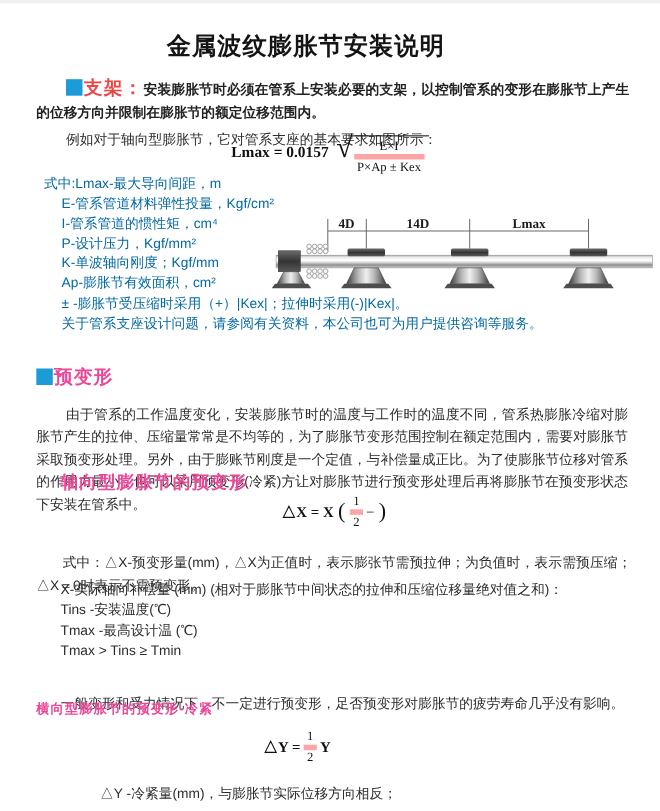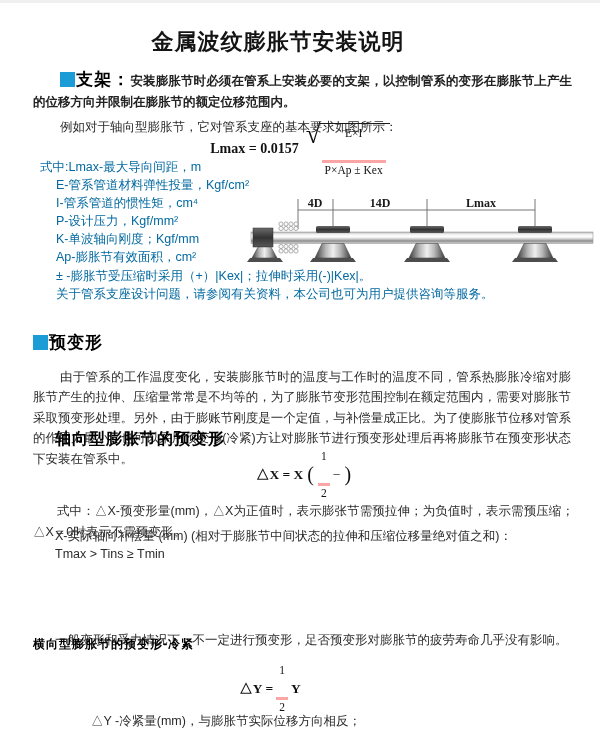--- a/index.html
+++ b/index.html
@@ -8,26 +8,26 @@
     background:#ffffff;color:#2b2b2b;
     font-family:"Liberation Sans",sans-serif;
     font-size:12.5px;
   }
   .abs{position:absolute;}
   .top-strip{left:0;top:0;width:600px;height:3px;background:#efefef;}
   .doc-title{
     left:0;top:12px;width:556px;text-align:center;
     font-size:22px;font-weight:bold;color:#141414;letter-spacing:1px;
   }
-  .accent{color:#000000;text-align:right;}
+  .accent{color:#ec4899;text-align:right;}
   .sec-marker{
     display:inline-block;width:15px;height:15px;background:#1c9cd6;
     vertical-align:-2px;margin-right:1px;
   }
-  .sec-label{font-size:17px;font-weight:bold;color:#000000;letter-spacing:1px;}
+  .sec-label{font-size:17px;font-weight:bold;color:#ef4444;letter-spacing:1px;}
   .para{line-height:21px;text-align:justify;}
   .p-support{left:33px;top:56px;width:539px;font-weight:bold;color:#222;text-indent:27px;}
   .p-example{left:33px;top:104px;width:545px;text-indent:27px;}
   .defs{left:40px;top:158px;width:530px;color:#0369a1;}
   .defs div{line-height:18.1px;white-space:nowrap;}
   .defs div.ind{padding-left:16px;}
   .sec-heading{left:33px;top:331px;font-size:17px;font-weight:bold;}
   .sec-heading .txt{letter-spacing:1px;}
   .p-preform{left:33px;top:354px;width:538px;line-height:20.6px;text-indent:27px;}
   .h-axial{left:55px;top:429px;font-size:16px;font-weight:bold;letter-spacing:1px;}
@@ -40,21 +40,21 @@
 
   
   .formula{font-family:"Liberation Serif",serif;color:#111;}
   .formula-row{display:inline-flex;align-items:center;gap:3px;}
   .f1{left:0;top:121px;width:600px;text-align:center;font-size:14px;}
   .f2{left:4px;top:449px;width:600px;text-align:center;font-size:13.5px;}
   .f3{left:0;top:663px;width:540px;text-align:center;font-size:13.5px;}
   .flhs{font-weight:bold;}
   .it{}
   .frac{display:inline-flex;flex-direction:column;align-items:center;font-size:11.5px;line-height:1.25;}
-  .frac .den{border-top:3px solid #fca5a5;margin-top:20px;}
+  .frac .den{border-top:5px solid #fca5a5;}
   .frac .num,.frac .den{padding:0 3px;}
   .sqrt{display:inline-flex;margin-left:4px;}
   .sqrt .rad{font-size:27px;line-height:1;font-weight:400;margin-right:-2px;}
   .sqrt .box{border-top:1.5px solid #1a1a1a;margin-top:2px;padding:1px 4px 0 3px;align-self:flex-start;}
   .paren{font-size:20px;font-weight:400;margin:0 1px;}
 
   
   .diagram{left:243px;top:190px;}
   .dim-label{font-family:"Liberation Serif",serif;font-weight:bold;font-size:12px;fill:#1a1a1a;text-anchor:middle;}
 </style>
@@ -192,20 +192,22 @@
     </span>
     <span>−</span>
     <span class="paren">)</span>
   </span>
 </div>
 
 <p class="abs para p-axial-explain">式中：△X-预变形量(mm)，△X为正值时，表示膨张节需预拉伸；为负值时，表示需预压缩；△X＝0时表示不需预变形。</p>
 
 <div class="abs axial-vars">
   <div>X-实际轴向补偿量 (mm) (相对于膨胀节中间状态的拉伸和压缩位移量绝对值之和)：</div>
+  <div>Tins -安装温度(℃)</div>
+  <div>Tmax -最高设计温 (℃)</div>
   <div>Tmax &gt; Tins ≥ Tmin</div>
 </div>
 
 <p class="abs para p-axial-note">一般变形和受力情况下，不一定进行预变形，足否预变形对膨胀节的疲劳寿命几乎没有影响。</p>
 
 <div class="abs h-lateral accent">横向型膨胀节的预变形-冷紧</div>
 
 <div class="abs formula f3">
   <span class="formula-row">
     <span class="flhs">△Y =</span>

